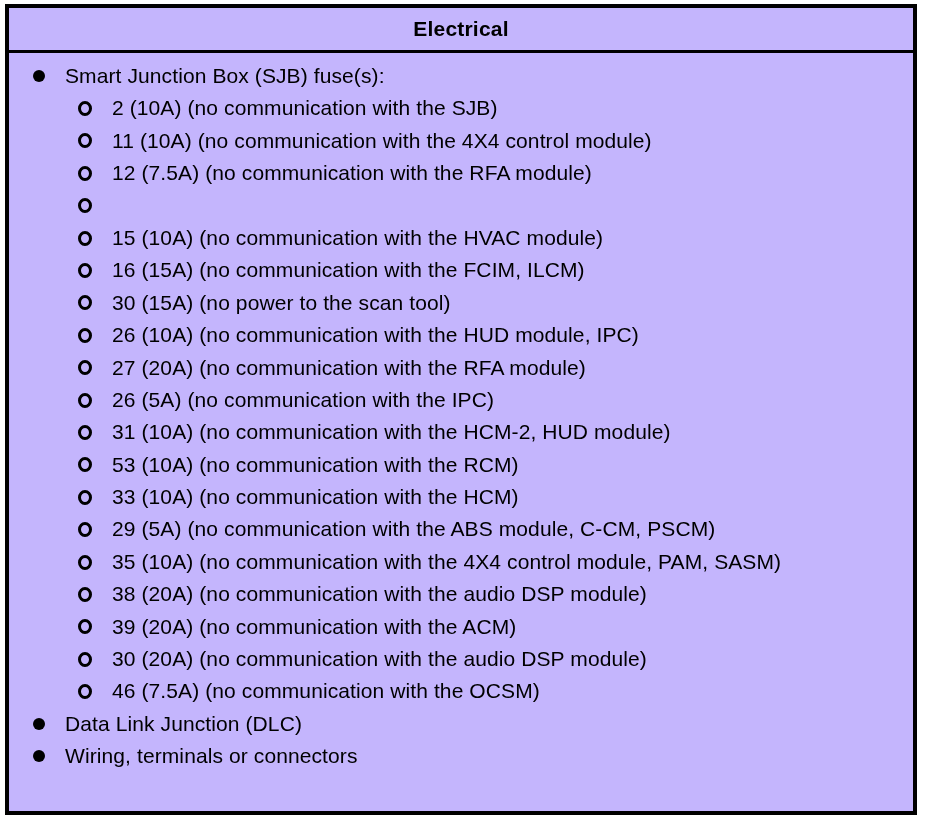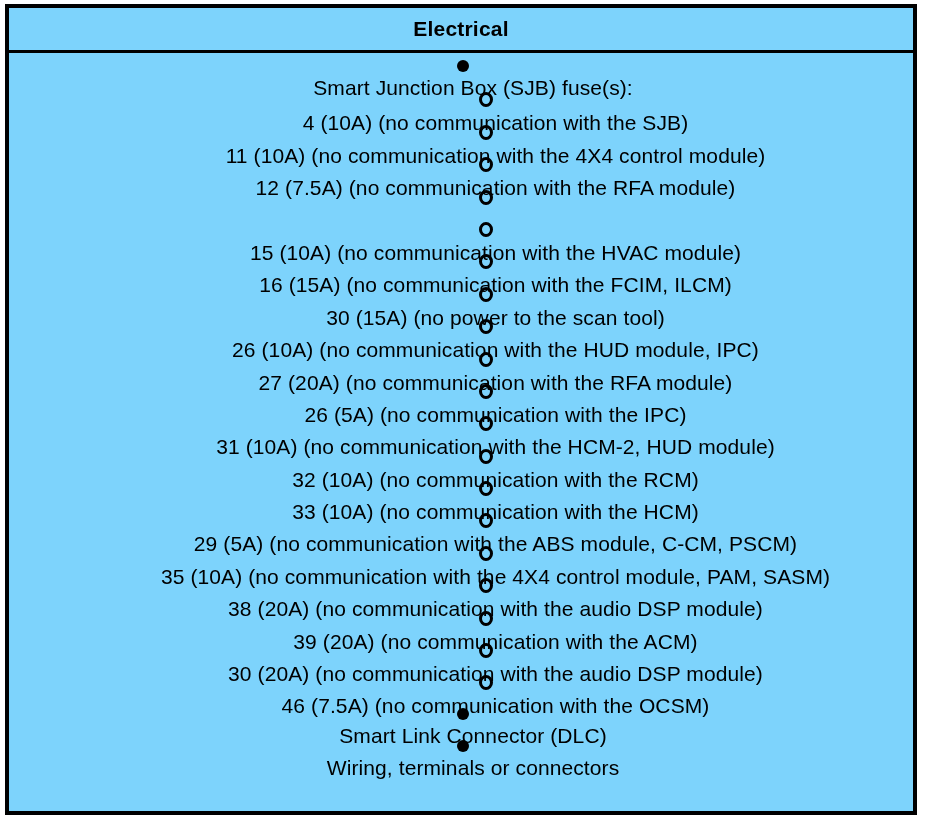--- a/index.html
+++ b/index.html
@@ -13,21 +13,21 @@
     -webkit-font-smoothing: antialiased;
   }
   .table-box {
     position: absolute;
     left: 5px;
     top: 4px;
     width: 912px;
     height: 811px;
     border: 4px solid #000000;
     box-sizing: border-box;
-    background: #7dd3fc;
+    background: #c4b5fd;
     overflow: hidden;
   }
   .header-row {
     height: 42px;
     border-bottom: 3px solid #000000;
     display: flex;
     align-items: center;
     justify-content: center;
     font-size: 21px;
     font-weight: 700;
@@ -36,21 +36,20 @@
   .list-body {
     padding-top: 7px;
   }
   .row {
     display: flex;
     align-items: center;
     height: 32.4px;
     font-size: 21px;
     letter-spacing: 0.1px;
     white-space: nowrap;
-    flex-direction: column;
   }
   .row.lvl1 { padding-left: 24px; }
   .row.lvl1 .bullet {
     width: 12px;
     height: 12px;
     border-radius: 50%;
     background: #000000;
     flex: none;
     margin-right: 20px;
   }
@@ -76,21 +75,21 @@
   <div class="header-row">
     <span>Electrical</span>
   </div>
   <div class="list-body" id="list-body">
       <div class="row lvl1">
     <span class="bullet"></span>
     <span class="text">Smart Junction Box (SJB) fuse(s):</span>
   </div>
       <div class="row lvl2">
     <span class="bullet"></span>
-    <span class="text">4 (10A) (no communication with the SJB)</span>
+    <span class="text">2 (10A) (no communication with the SJB)</span>
   </div>
       <div class="row lvl2">
     <span class="bullet"></span>
     <span class="text">11 (10A) (no communication with the 4X4 control module)</span>
   </div>
       <div class="row lvl2">
     <span class="bullet"></span>
     <span class="text">12 (7.5A) (no communication with the RFA module)</span>
   </div>
       <div class="row lvl2">
@@ -119,21 +118,21 @@
       <div class="row lvl2">
     <span class="bullet"></span>
     <span class="text">26 (5A) (no communication with the IPC)</span>
   </div>
       <div class="row lvl2">
     <span class="bullet"></span>
     <span class="text">31 (10A) (no communication with the HCM-2, HUD module)</span>
   </div>
       <div class="row lvl2">
     <span class="bullet"></span>
-    <span class="text">32 (10A) (no communication with the RCM)</span>
+    <span class="text">53 (10A) (no communication with the RCM)</span>
   </div>
       <div class="row lvl2">
     <span class="bullet"></span>
     <span class="text">33 (10A) (no communication with the HCM)</span>
   </div>
       <div class="row lvl2">
     <span class="bullet"></span>
     <span class="text">29 (5A) (no communication with the ABS module, C-CM, PSCM)</span>
   </div>
       <div class="row lvl2">
@@ -151,20 +150,20 @@
       <div class="row lvl2">
     <span class="bullet"></span>
     <span class="text">30 (20A) (no communication with the audio DSP module)</span>
   </div>
       <div class="row lvl2">
     <span class="bullet"></span>
     <span class="text">46 (7.5A) (no communication with the OCSM)</span>
   </div>
       <div class="row lvl1">
     <span class="bullet"></span>
-    <span class="text">Smart Link Connector (DLC)</span>
+    <span class="text">Data Link Junction (DLC)</span>
   </div>
       <div class="row lvl1">
     <span class="bullet"></span>
     <span class="text">Wiring, terminals or connectors</span>
   </div>
     </div>
 </div>
 
 </body></html>

